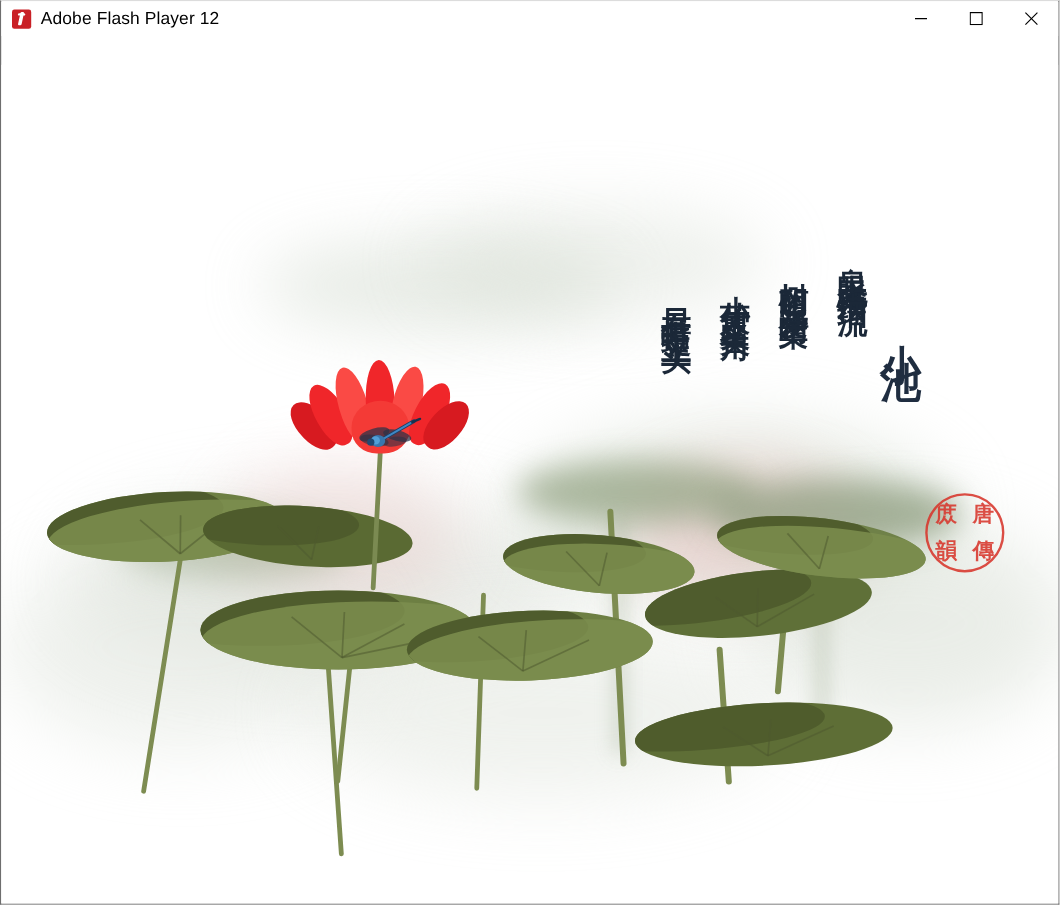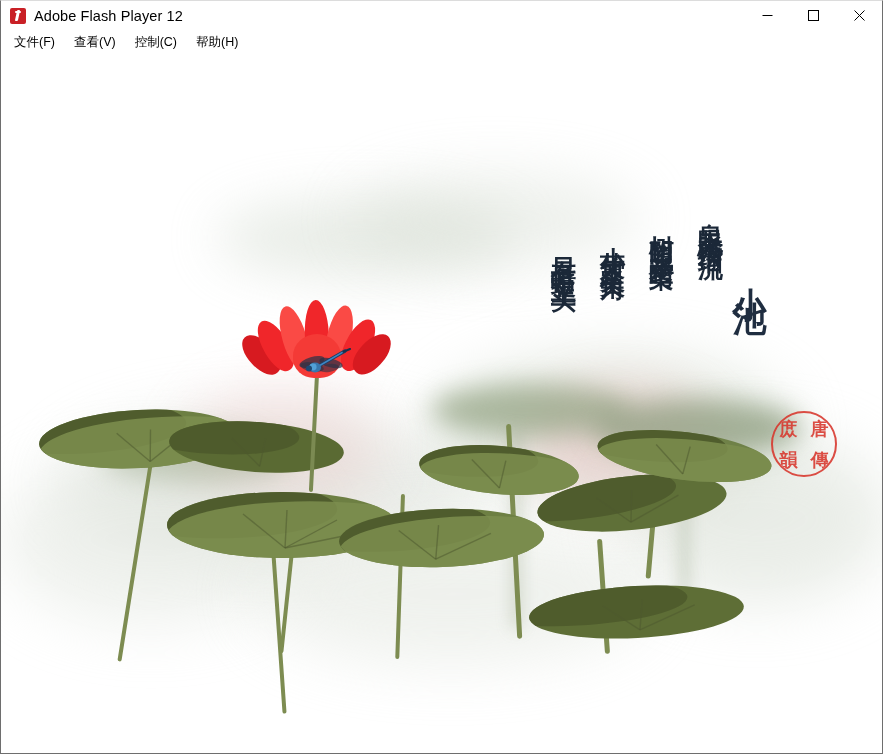--- a/index.html
+++ b/index.html
@@ -266,26 +266,20 @@
       </div>
       <div class="winbtn close">
         <svg width="11" height="11" viewBox="0 0 11 11">
           <line x1="0.5" y1="0.5" x2="10.5" y2="10.5" stroke="#000" stroke-width="1"></line>
           <line x1="10.5" y1="0.5" x2="0.5" y2="10.5" stroke="#000" stroke-width="1"></line>
         </svg>
       </div>
     </div>
   </div>
 
-  <div id="menubar">
-    <div class="menu-item">文件(F)</div>
-    <div class="menu-item">查看(V)</div>
-    <div class="menu-item">控制(C)</div>
-    <div class="menu-item">帮助(H)</div>
-  </div>
 
   <div id="stage">
 
     <div class="wash w1"></div>
     <div class="wash w2"></div>
     <div class="wash w3"></div>
     <div class="wash w4"></div>
     <div class="wash w5"></div>
     <div class="wash w6"></div>
     <div class="wash w7"></div>

